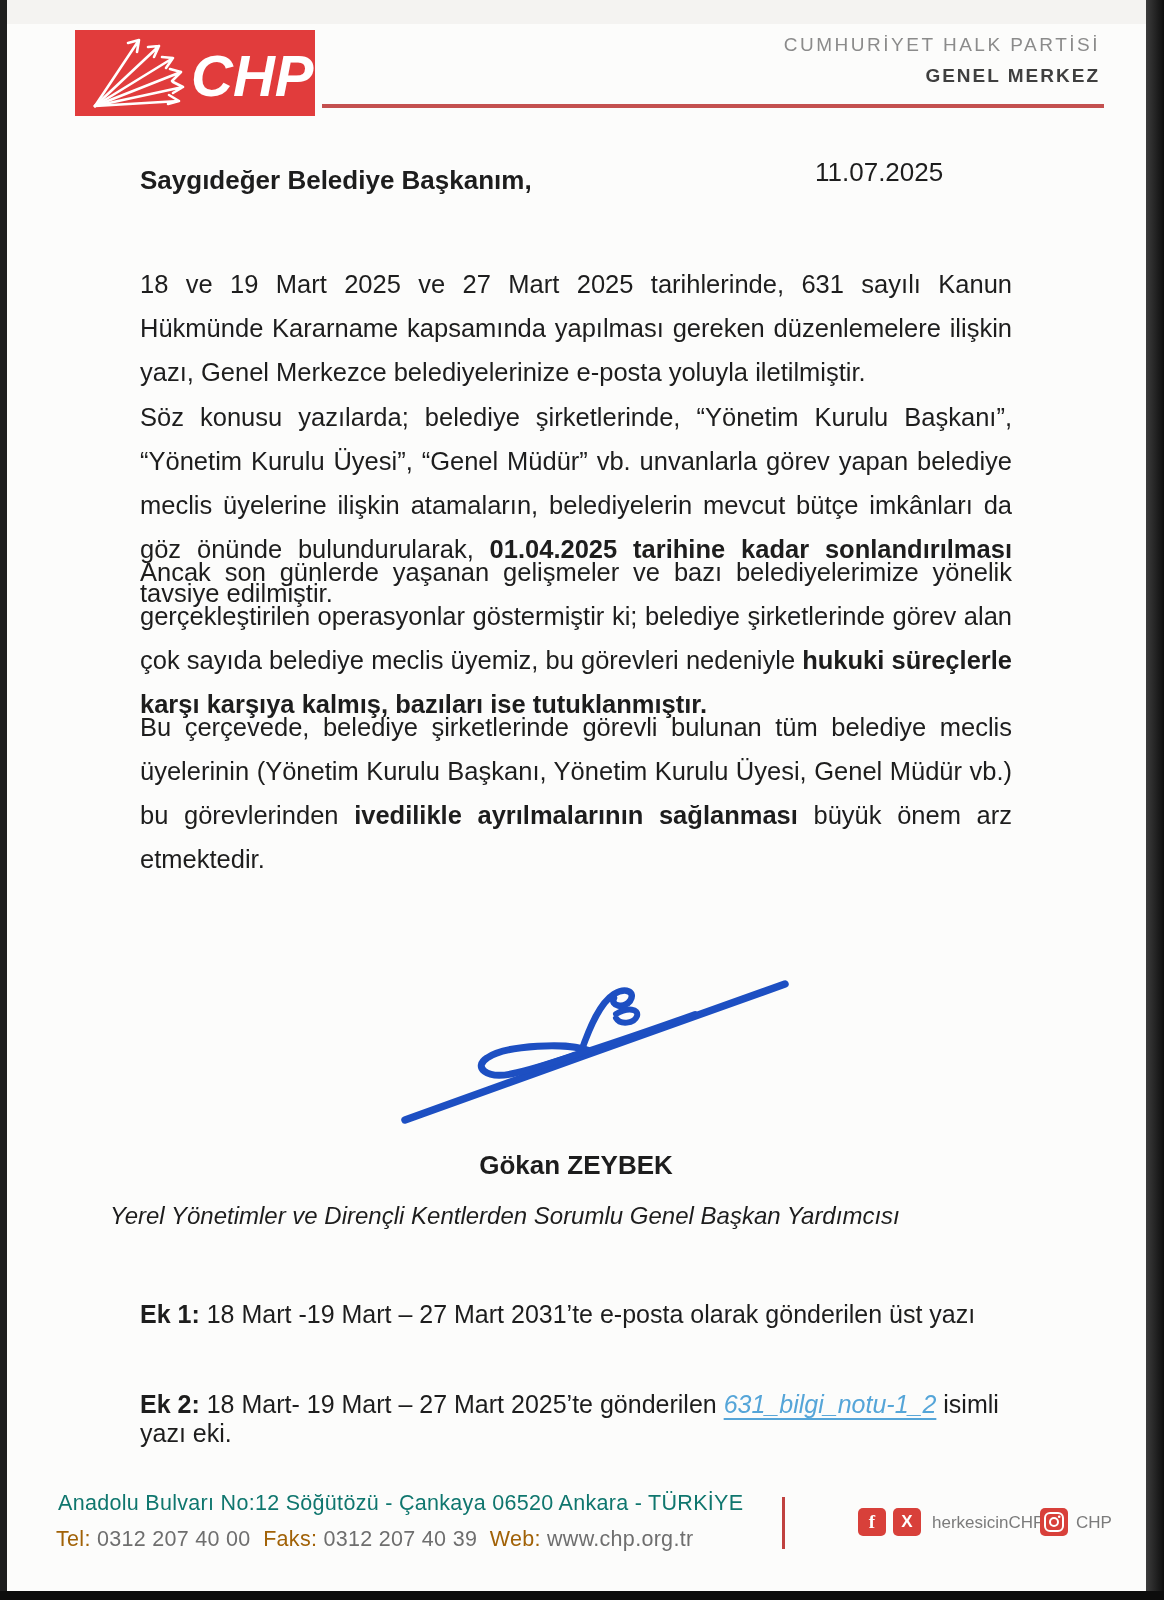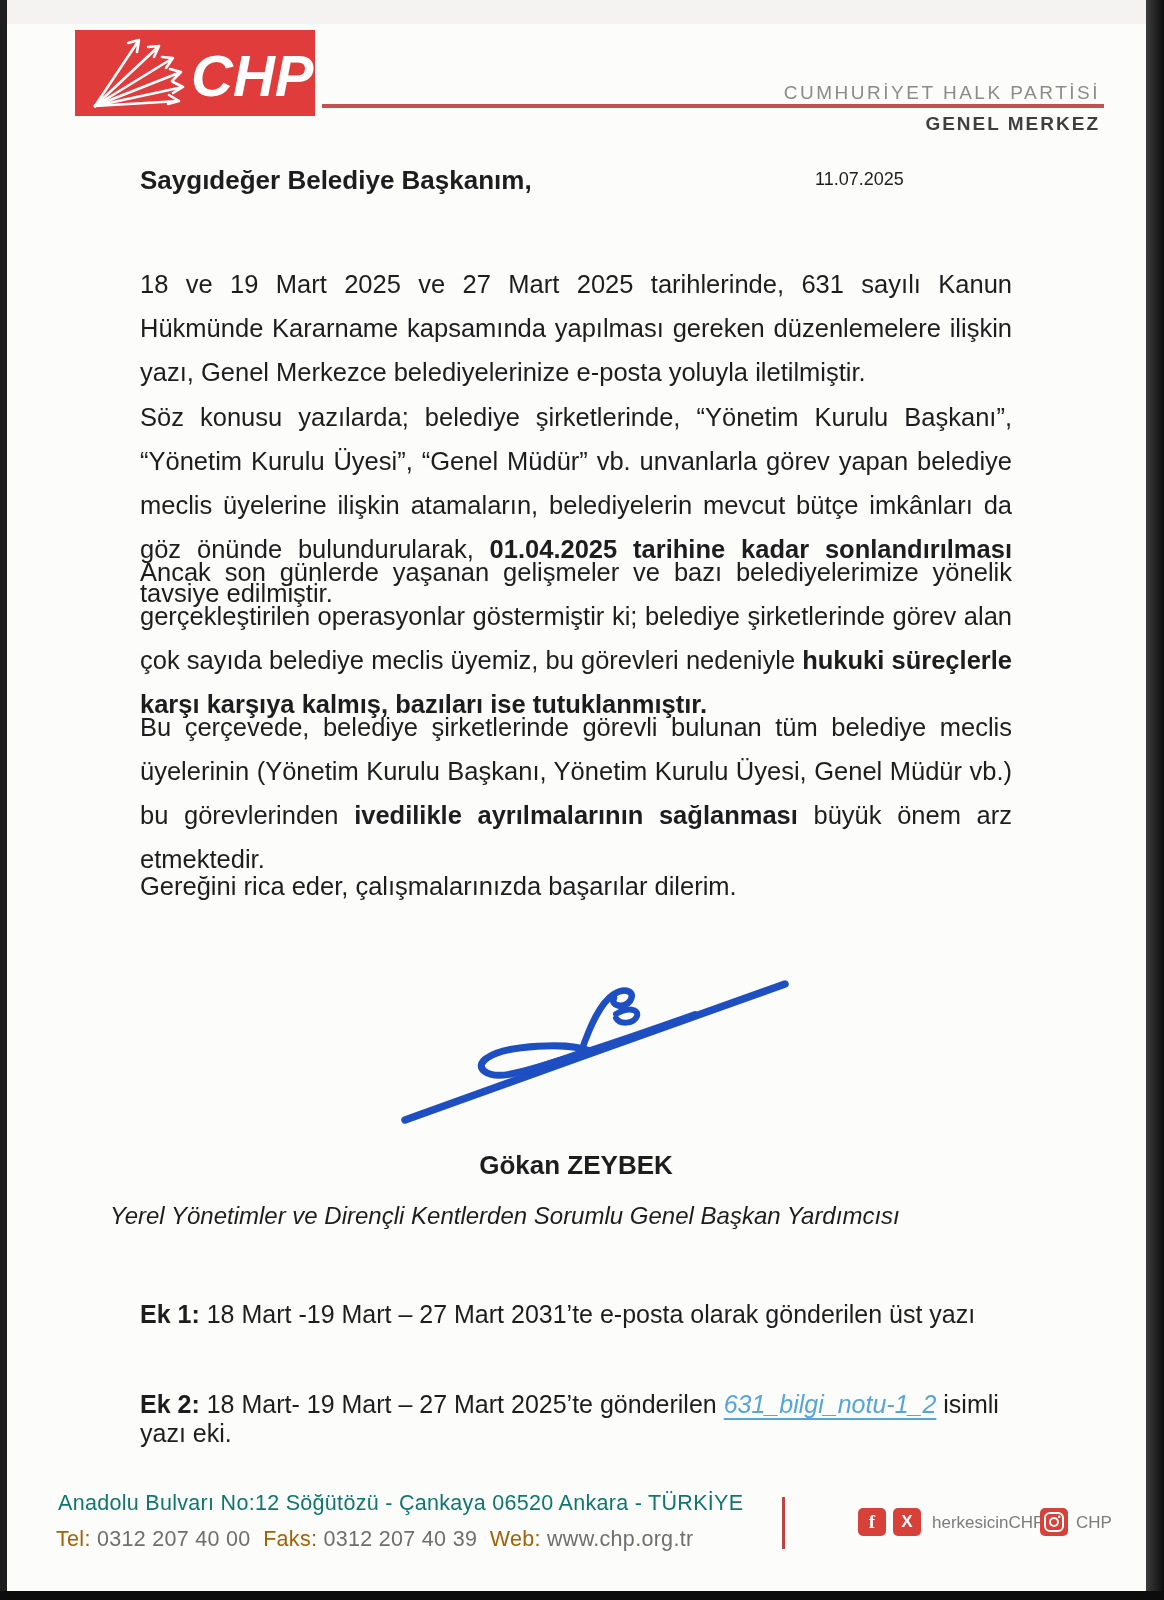--- a/index.html
+++ b/index.html
@@ -10,28 +10,28 @@
   }
   
   .edge-left  { position:absolute; left:0; top:0; width:7px; height:100%; background:#1e1e1e; }
   .edge-right { position:absolute; right:0; top:0; width:18px; height:100%;
                 background:linear-gradient(to right,#3c3c3c,#0d0d0d); }
   .edge-bottom{ position:absolute; left:0; bottom:0; width:100%; height:9px; background:#0c0c0c; }
   .top-tint   { position:absolute; left:7px; top:0; width:1139px; height:24px; background:#f4f3f1; }
 
   
   .logo-box { position:absolute; left:75px; top:30px; width:240px; height:86px; }
-  .org-block { position:absolute; top:34px; right:64px; text-align:right;margin-top:48px; }
+  .org-block { position:absolute; top:34px; right:64px; text-align:right; }
   .org-name { font-size:19px; letter-spacing:2.5px; color:#8b8b8b; font-weight:400; }
   .org-unit { margin-top:9px; font-size:19px; letter-spacing:2px; color:#3f3f3f; font-weight:700; }
   .header-rule { position:absolute; left:322px; top:104px; width:782px; height:4px; background:#c4504f; }
 
   
   .salutation { position:absolute; left:140px; top:165px; font-size:26px; font-weight:700;text-align:right; }
-  .date { position:absolute; left:815px; top:169px; font-size:18px; }
+  .date { position:absolute; left:815px; top:157px; font-size:26px; }
   .para { position:absolute; left:140px; width:872px; font-size:25.5px; line-height:44px;
           text-align:justify; margin:0; }
   .b { font-weight:700; }
   .closing { position:absolute; left:140px; top:872px; font-size:25.5px; }
 
   .signature { position:absolute; left:385px; top:948px; width:430px; height:190px; }
   .signer-name { position:absolute; left:140px; top:1150px; width:872px; text-align:center;
                  font-size:26px; font-weight:700; }
   .signer-title { position:absolute; left:110px; top:1202px; width:940px; 
                   font-size:24px; font-style:italic; }
@@ -83,21 +83,20 @@
   <div class="date">11.07.2025</div>
 
   <p class="para" style="top:262px;"><span>18 ve 19 Mart 2025 ve 27 Mart 2025 tarihlerinde, 631 sayılı Kanun Hükmünde Kararname kapsamında yapılması gereken düzenlemelere ilişkin yazı, Genel Merkezce belediyelerinize e-posta yoluyla iletilmiştir.</span></p>
 
   <p class="para" style="top:395px;"><span>Söz konusu yazılarda; belediye şirketlerinde, “Yönetim Kurulu Başkanı”, “Yönetim Kurulu Üyesi”, “Genel Müdür” vb. unvanlarla görev yapan belediye meclis üyelerine ilişkin atamaların, belediyelerin mevcut bütçe imkânları da göz önünde bulundurularak, </span><span class="b">01.04.2025 tarihine kadar sonlandırılması</span><span> tavsiye edilmiştir.</span></p>
 
   <p class="para" style="top:550px;"><span>Ancak son günlerde yaşanan gelişmeler ve bazı belediyelerimize yönelik gerçekleştirilen operasyonlar göstermiştir ki; belediye şirketlerinde görev alan çok sayıda belediye meclis üyemiz, bu görevleri nedeniyle </span><span class="b">hukuki süreçlerle karşı karşıya kalmış, bazıları ise tutuklanmıştır.</span></p>
 
   <p class="para" style="top:705px;"><span>Bu çerçevede, belediye şirketlerinde görevli bulunan tüm belediye meclis üyelerinin (Yönetim Kurulu Başkanı, Yönetim Kurulu Üyesi, Genel Müdür vb.) bu görevlerinden </span><span class="b">ivedilikle ayrılmalarının sağlanması</span><span> büyük önem arz etmektedir.</span></p>
 
-  <div class="closing">Gereğini rica eder, çalışmalarınızda başarılar dilerim.</div>
 
   <div class="signature">
     <svg width="430" height="190" viewBox="0 0 430 190">
       <g stroke="#1d4fc2" fill="none" stroke-linecap="round" stroke-linejoin="round">
         <path d="M 20,172 C 130,132 300,72 400,36" stroke-width="7.5"></path>
         <path d="M 205,103 C 185,94 120,97 102,110 C 88,119 101,131 126,126 C 154,120 178,111 196,105" stroke-width="7"></path>
         <path d="M 196,104 C 205,78 215,55 229,46 C 241,39 251,44 245,53 C 239,61 225,58 229,50" stroke-width="6.5"></path>
         <path d="M 231,66 C 243,59 254,61 252,68 C 249,76 235,77 231,70" stroke-width="6"></path>
         <path d="M 150,120 C 200,104 260,84 310,66" stroke-width="6"></path>
       </g>

